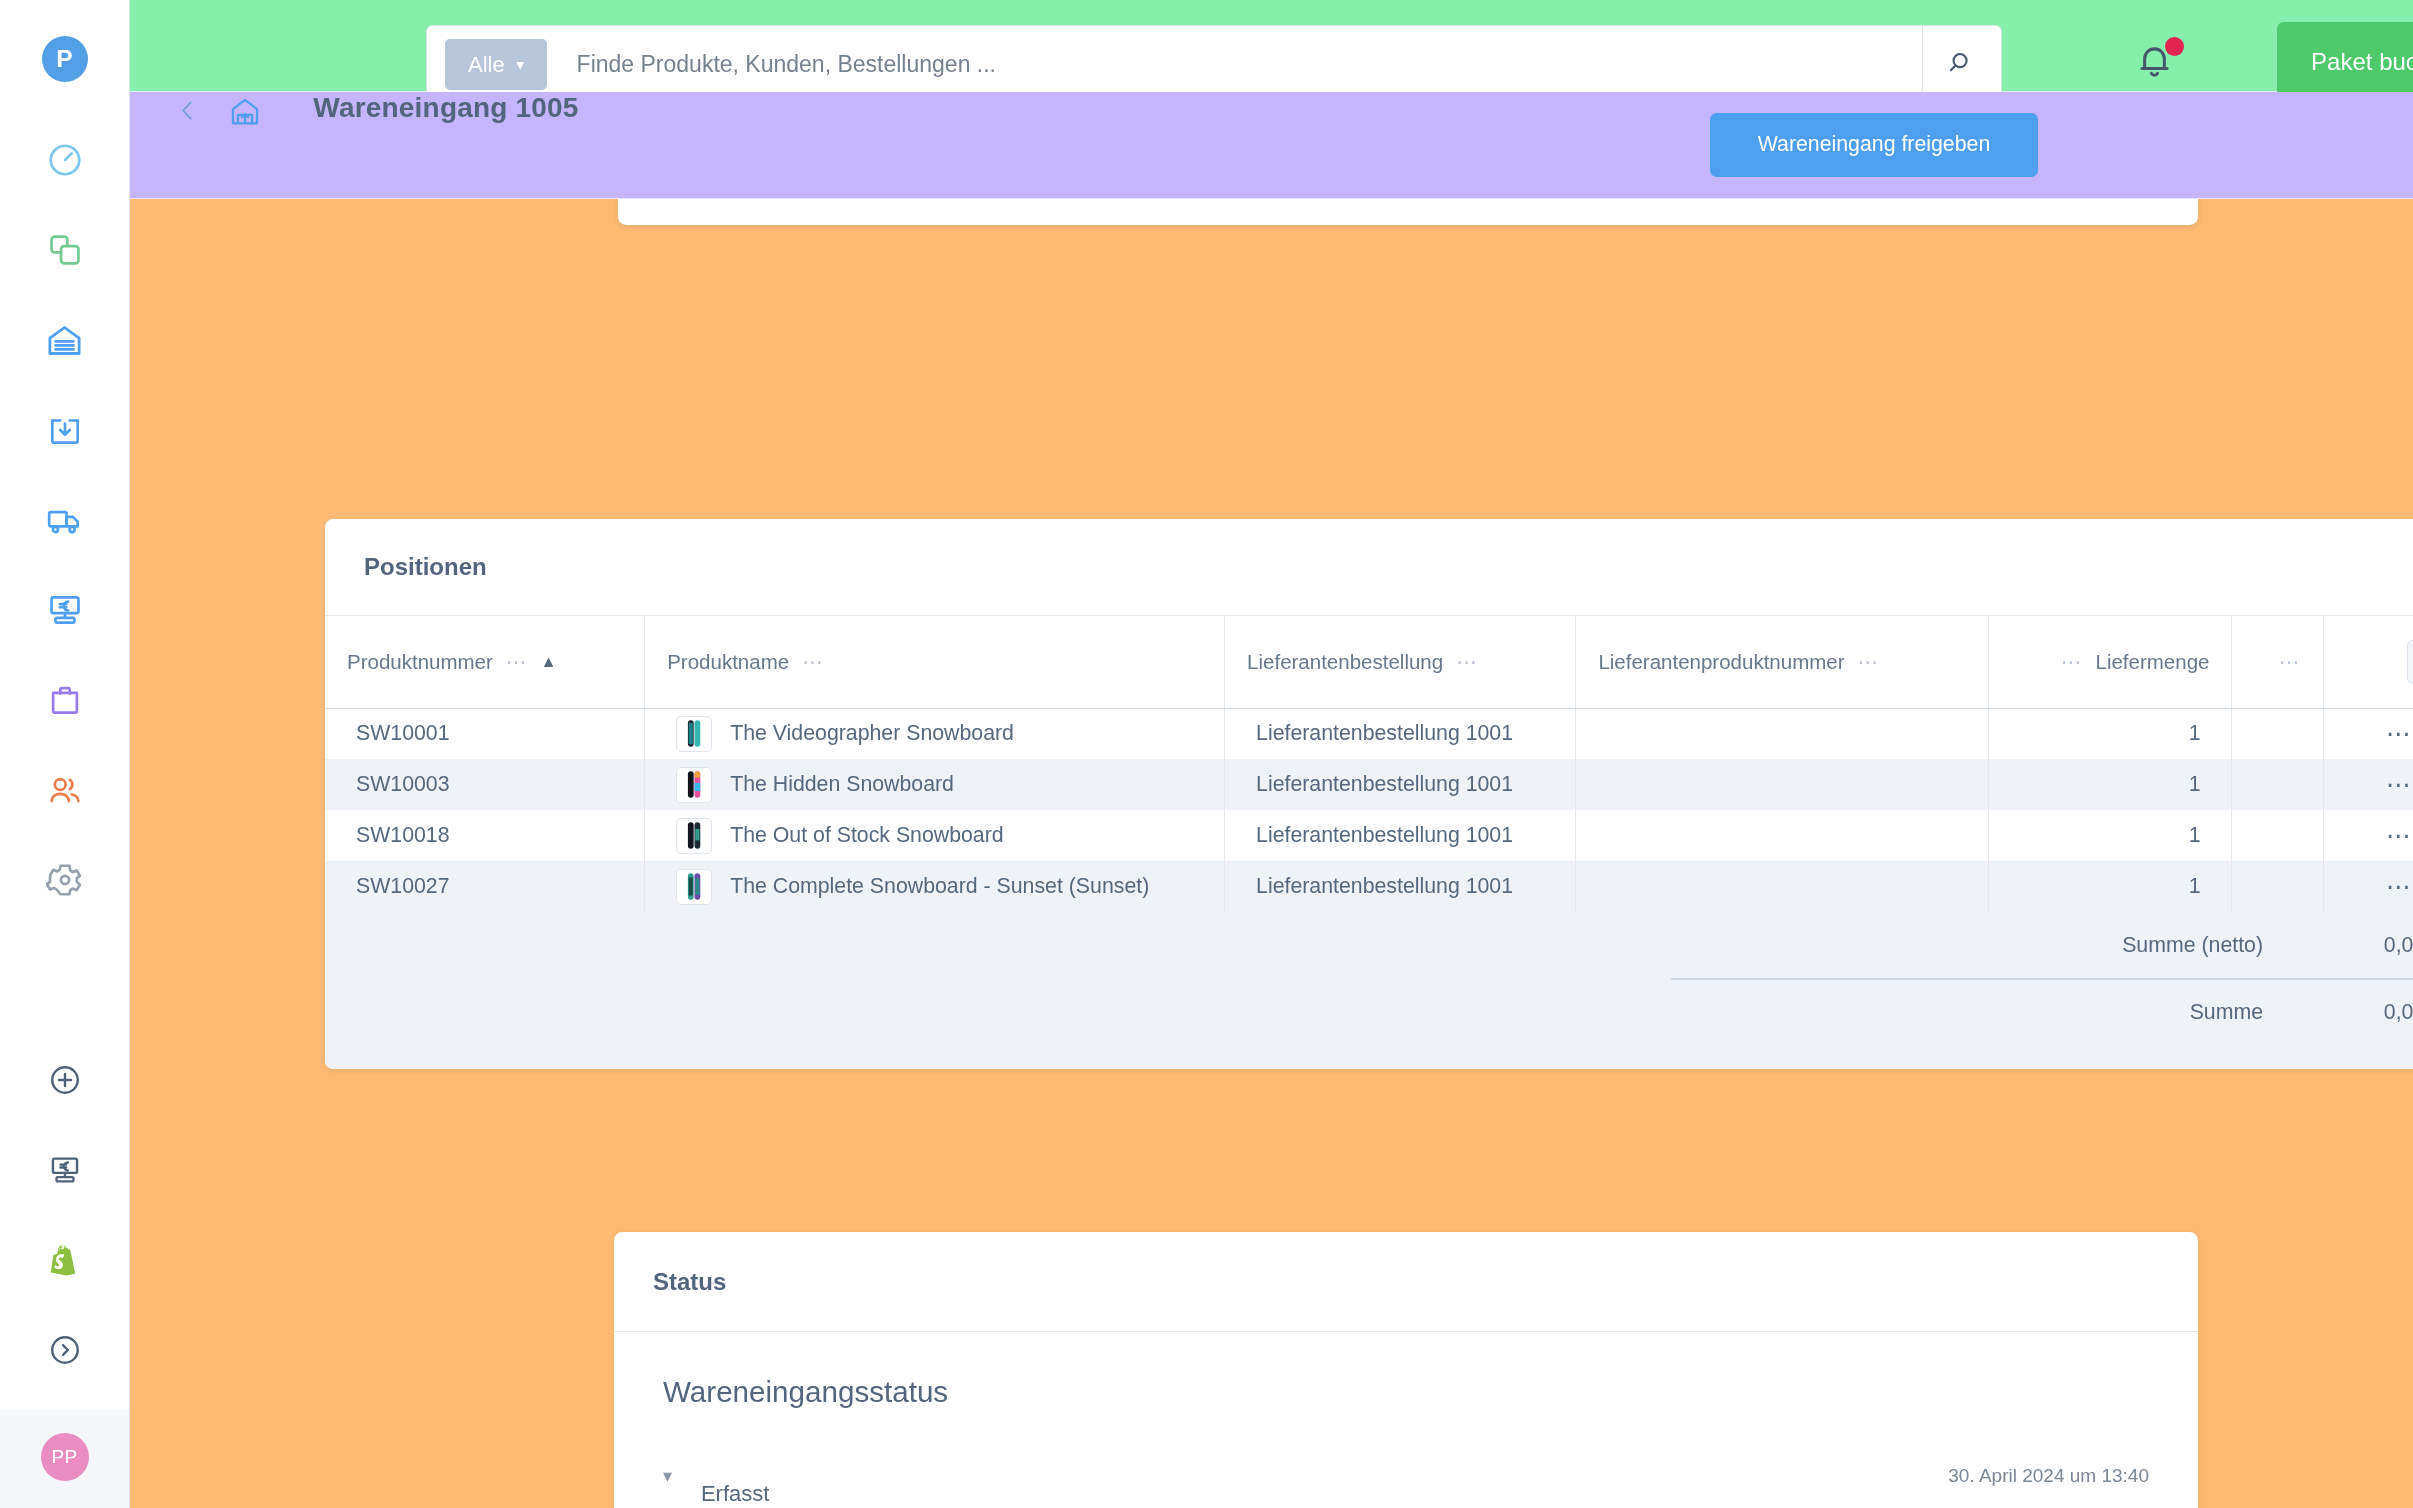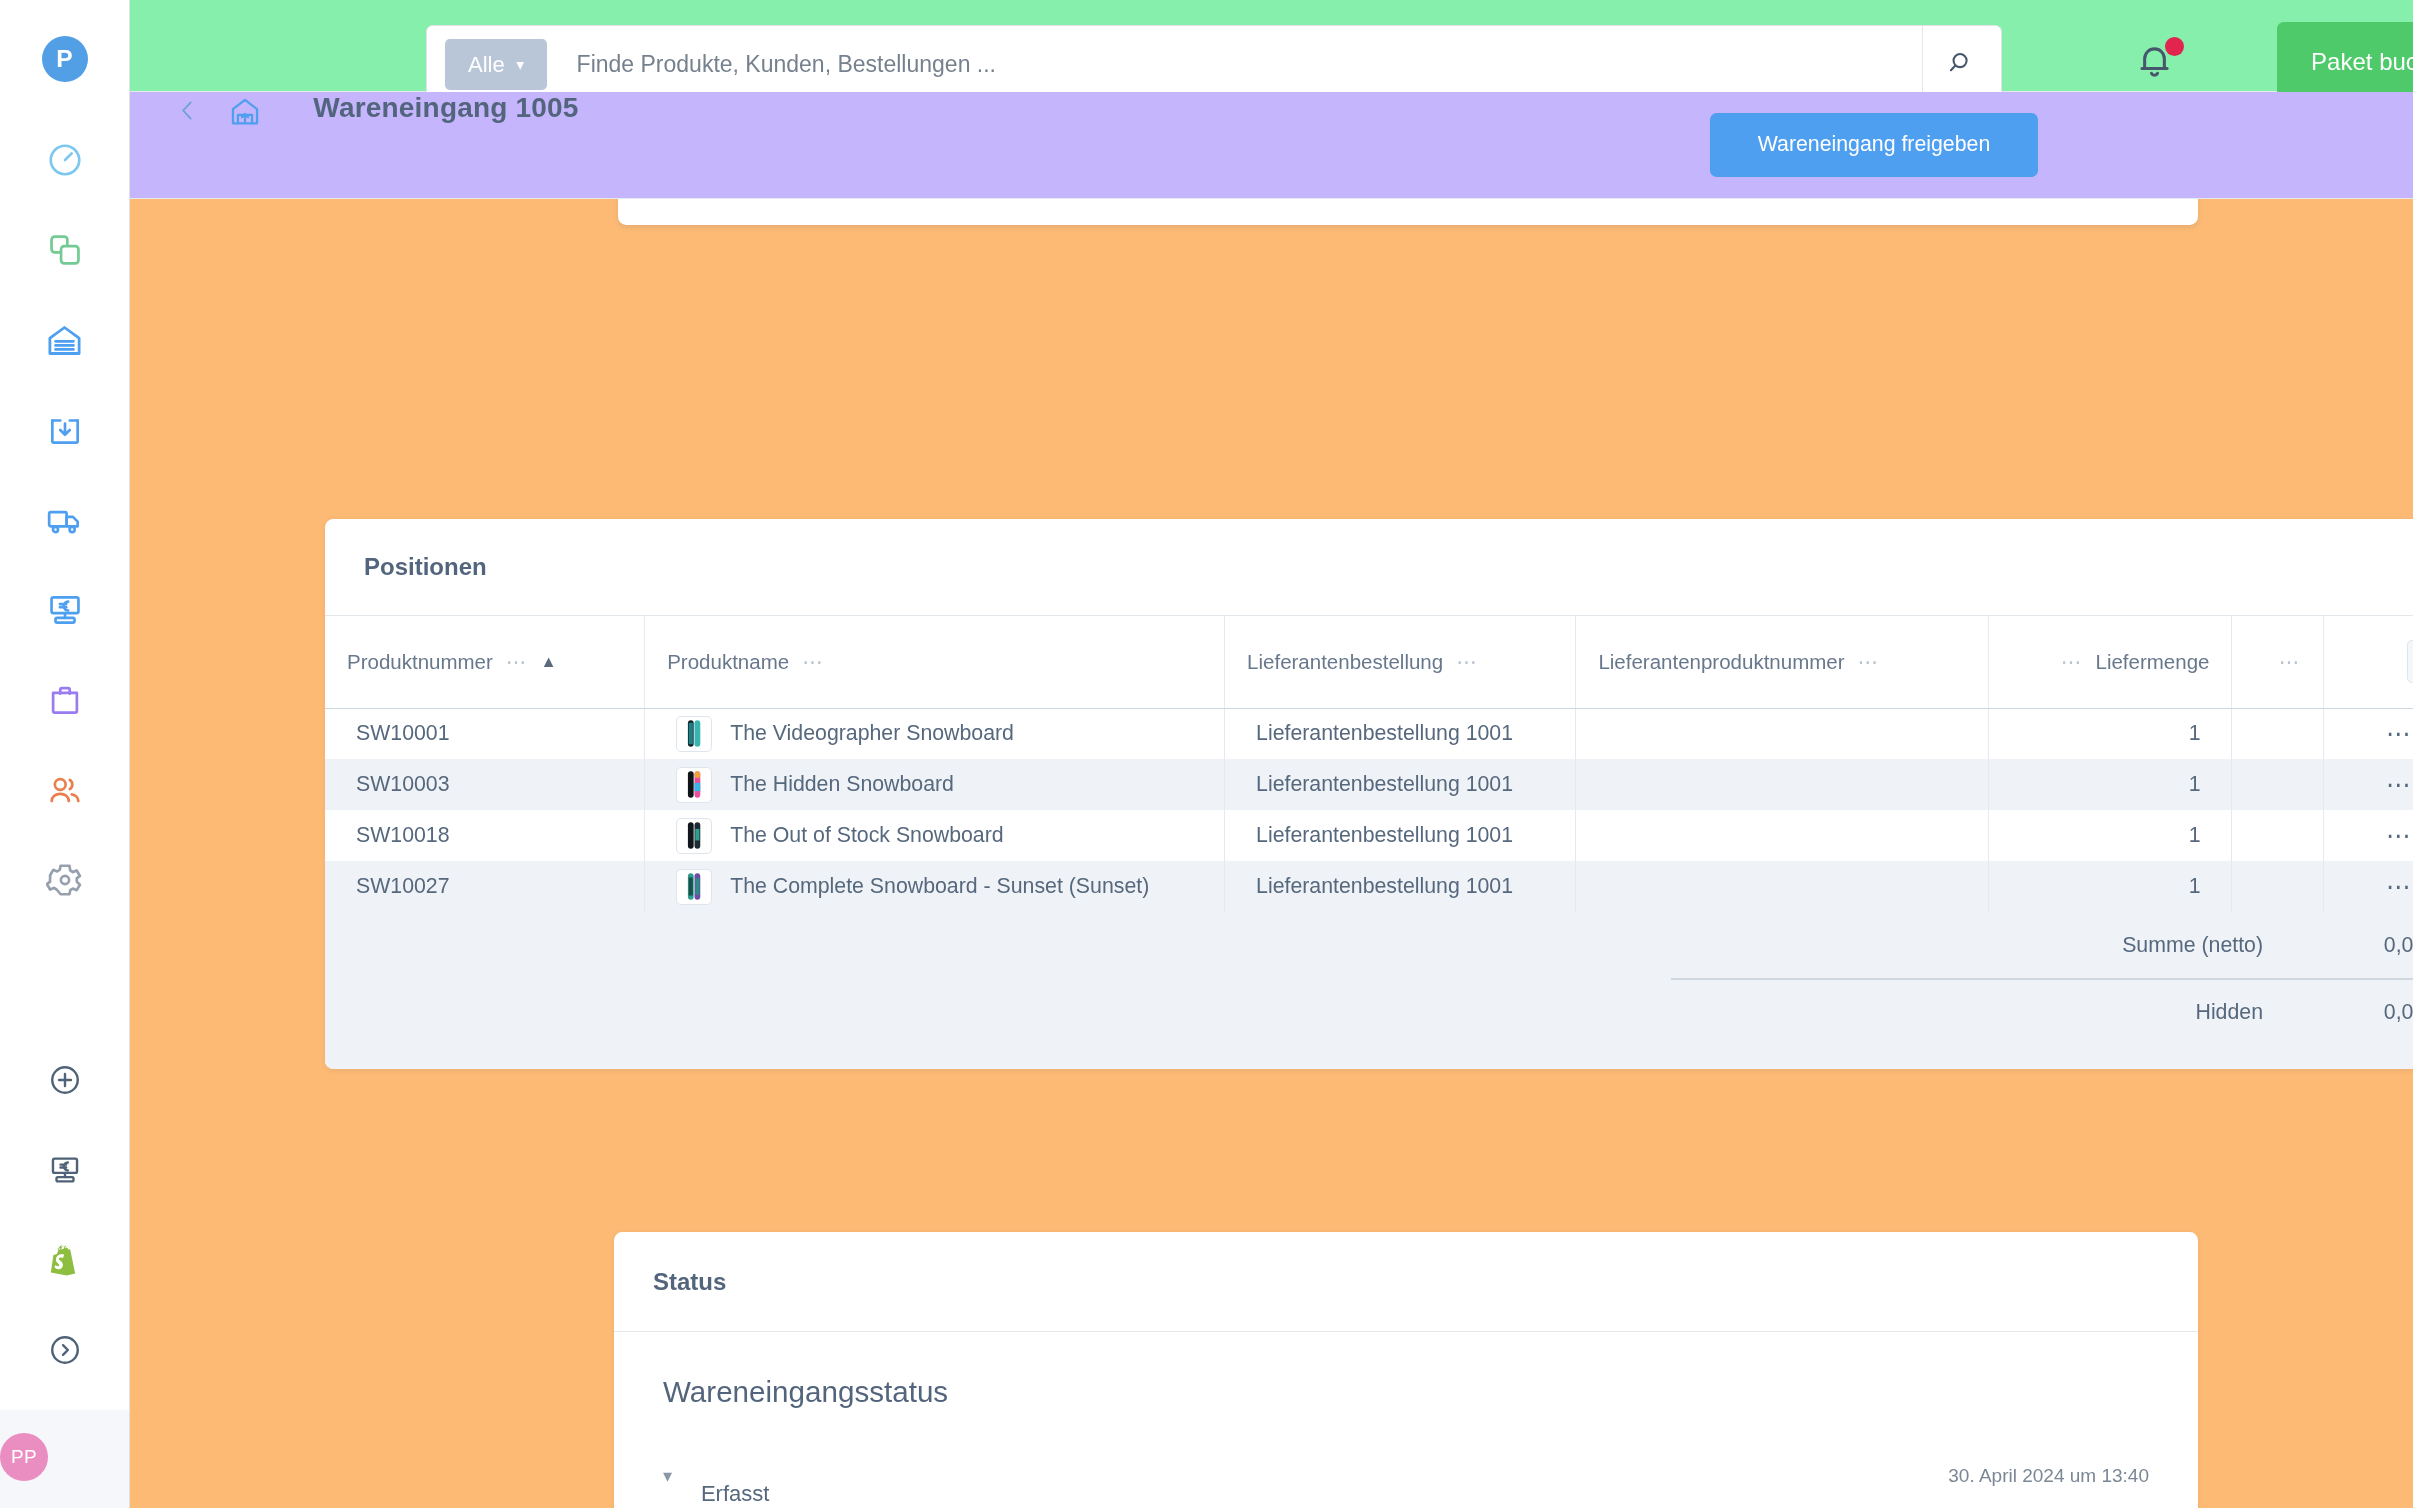--- a/index.html
+++ b/index.html
@@ -27,21 +27,21 @@
   .rail-group { display: flex; flex-direction: column; align-items: center; }
   .rail-item {
     width: 90px; height: 90px;
     display: flex; align-items: center; justify-content: center;
     cursor: pointer;
   }
   .rail-item svg { display: block; }
   .rail-spacer { flex: 1 1 auto; }
   .rail-bottom { display: flex; flex-direction: column; align-items: center; padding-bottom: 14.8px; }
   .rail-user {
-    width: 100%; padding: 23px 0 28px 0; display: flex; 
+    width: 100%; padding: 23px 0 28px 0; display: flex; justify-content: center;
     background: #f5f7fa;
   }
   .avatar {
     width: 48px; height: 48px; border-radius: 50%;
     background: #ea8ec1; color: #fff;
     display: flex; align-items: center; justify-content: center;
     font-size: 19px; letter-spacing: 0.4px;
   }
 
   
@@ -558,21 +558,21 @@
           </tbody>
         </table>
 
         <div class="totals">
           <div class="trow">
             <span class="tlabel">Summe (netto)</span>
             <span class="tvalue">0,00 €</span>
           </div>
           <div class="tsep"></div>
           <div class="trow">
-            <span class="tlabel">Hidden</span>
+            <span class="tlabel">Summe</span>
             <span class="tvalue">0,00 €</span>
           </div>
         </div>
       </section>
 
       <section class="card status-card">
         <div class="status-head">
           <h2>Status</h2>
         </div>
         <div class="status-body">

